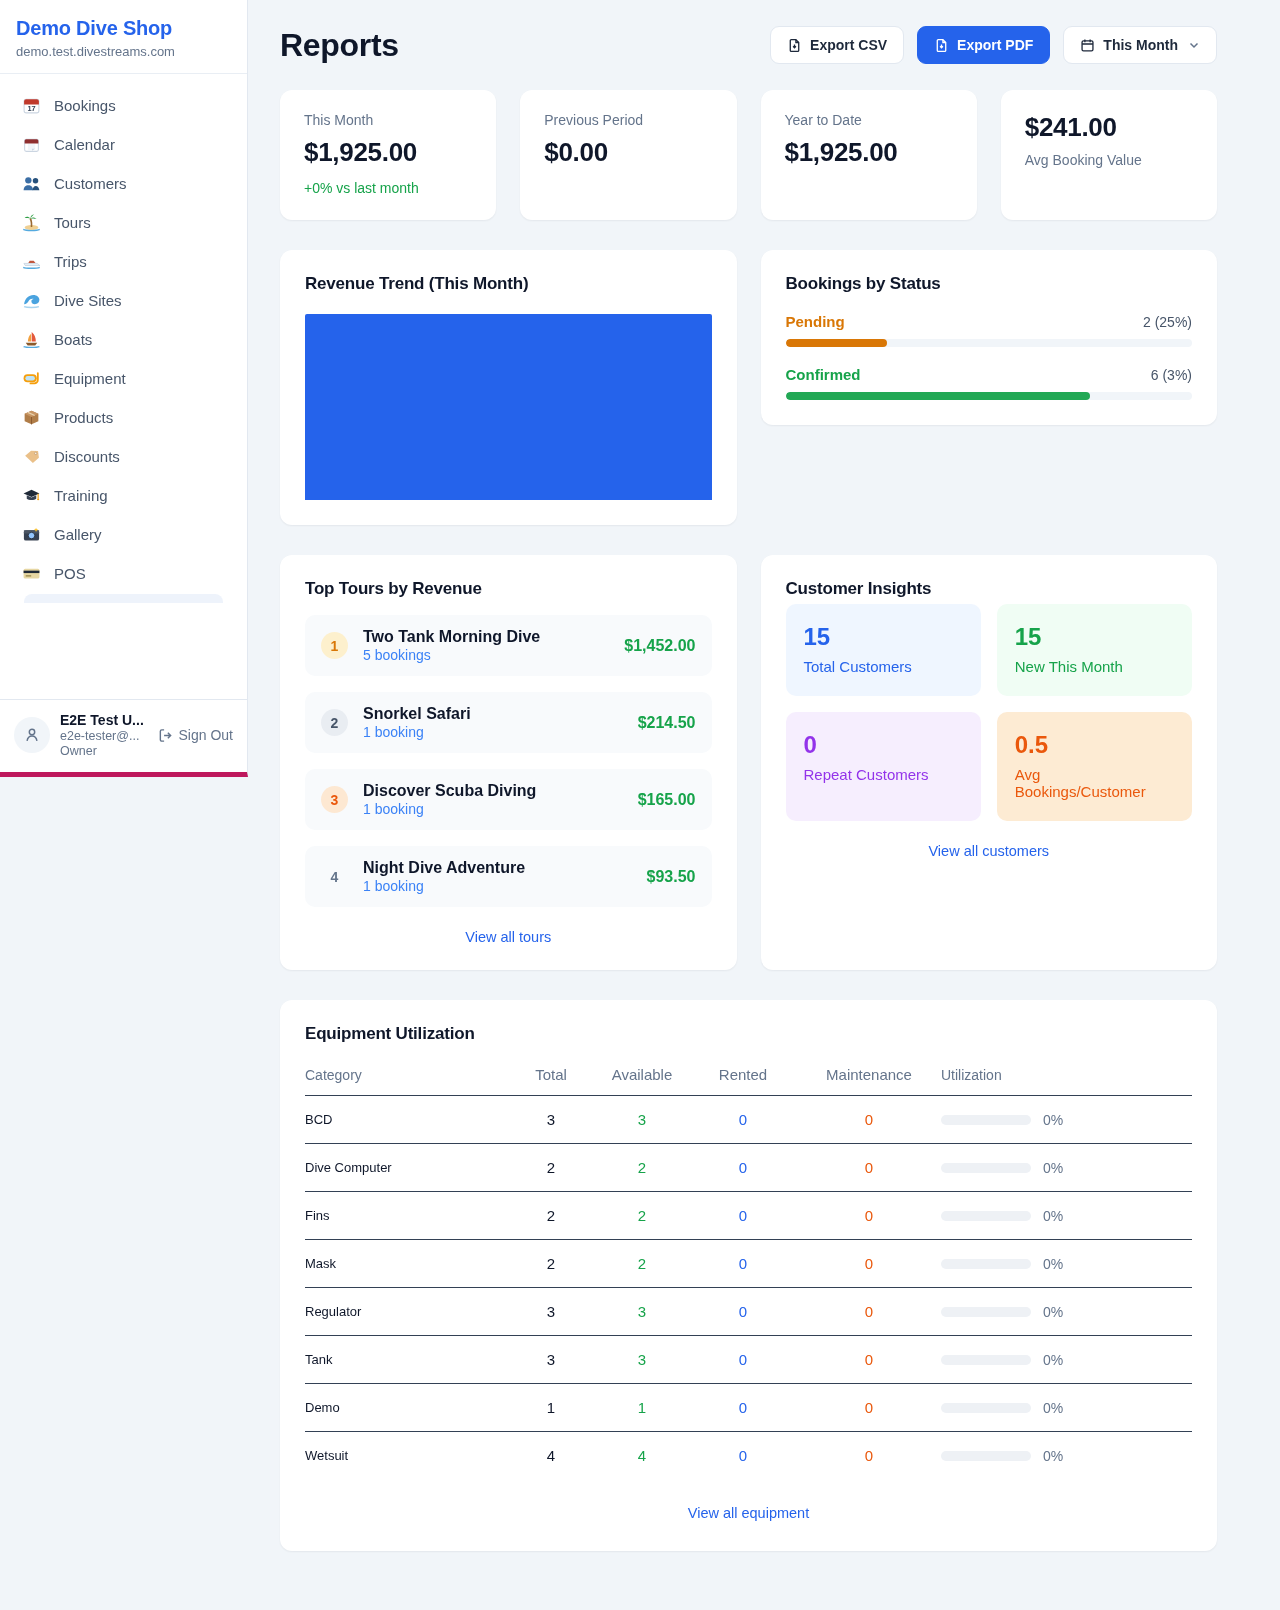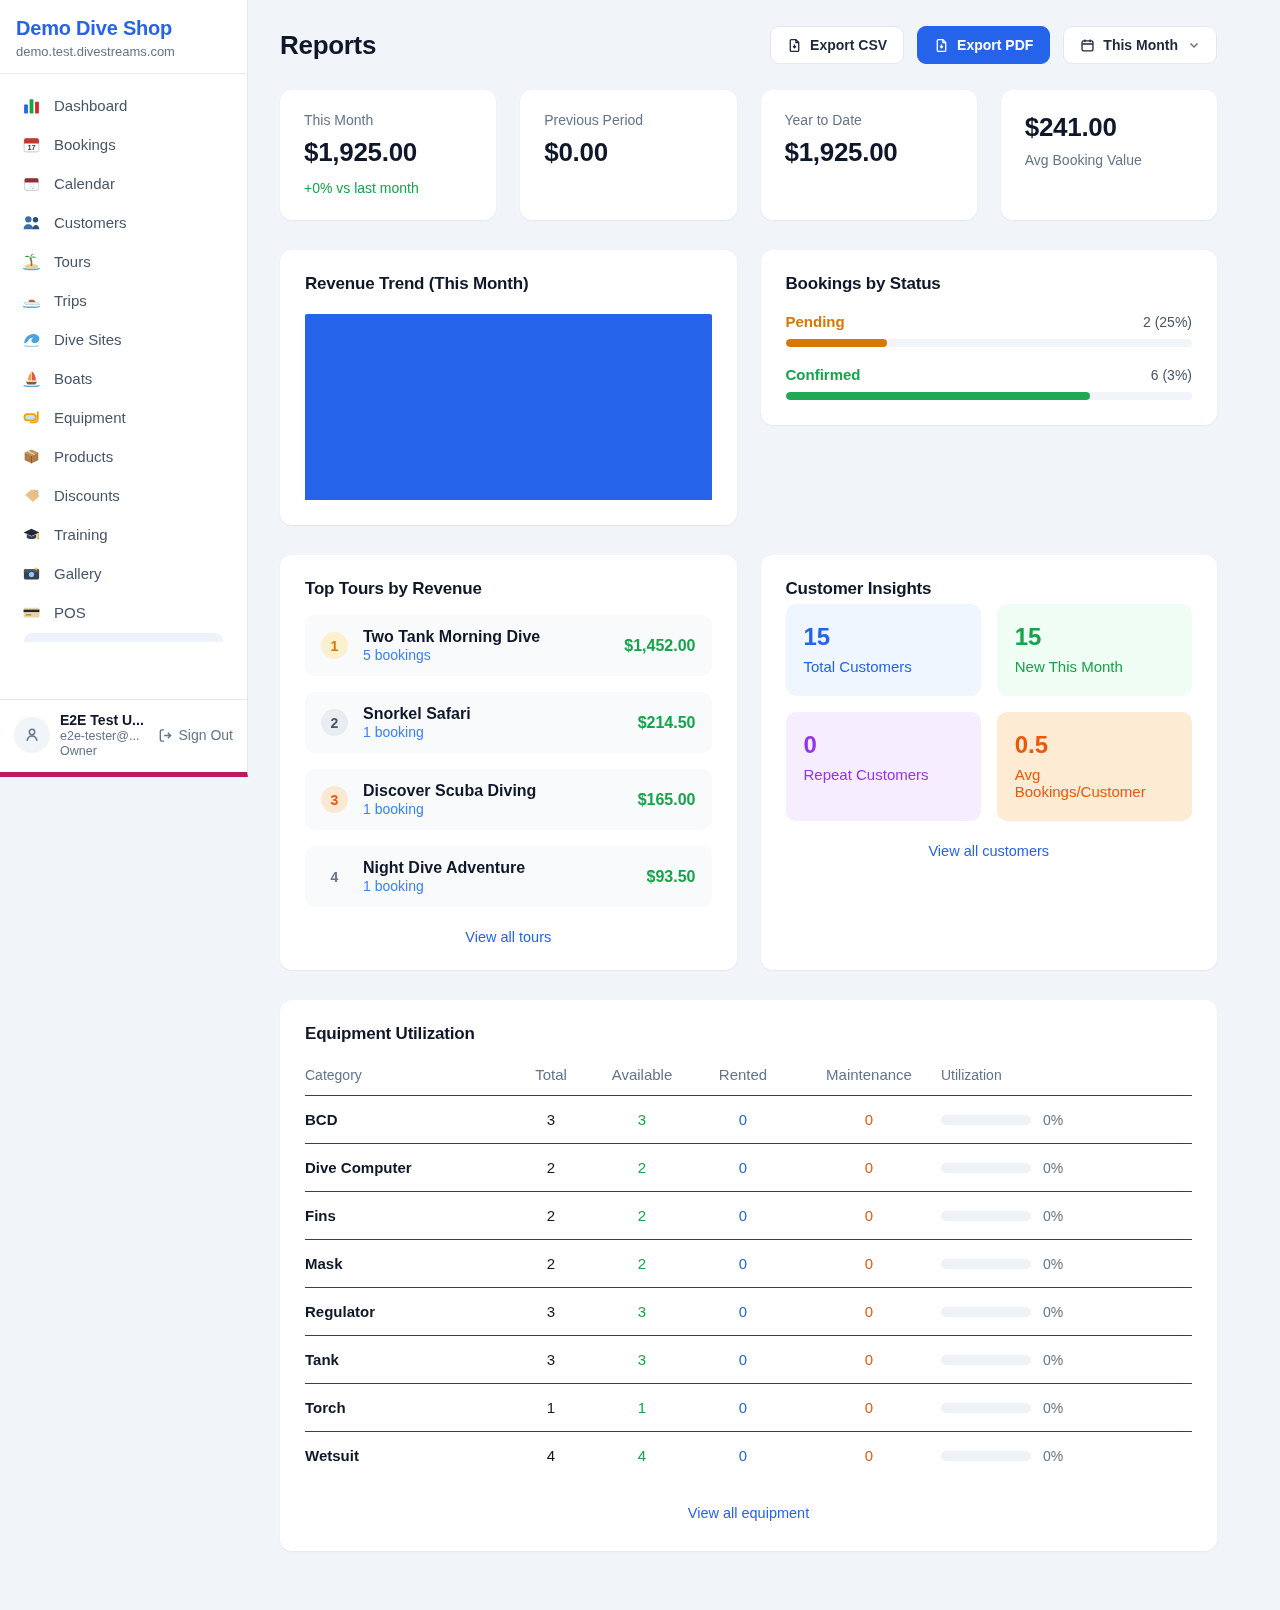--- a/index.html
+++ b/index.html
@@ -37,21 +37,21 @@
   .user-meta { min-width:0; }
   .user-name { font-size:14px; font-weight:700; color:#0f172a; white-space:nowrap; }
   .user-email,.user-role { font-size:12.5px; color:#64748b; margin-top:1px; white-space:nowrap; }
   .signout { margin-left:auto; display:flex; align-items:center; gap:6px;
     color:#64748b; font-size:14px; cursor:pointer; white-space:nowrap; }
   .signout svg { width:15px; height:15px; }
 
   
   .main { position:absolute; left:248px; top:0; width:1032px; padding:26px 63px 0 32px; }
   .page-head { display:flex; align-items:center; justify-content:space-between; }
-  .page-title { font-size:26px; font-weight:700; letter-spacing:-0.3px; color:#0f172a; }
+  .page-title { font-size:32px; font-weight:700; letter-spacing:-0.3px; color:#0f172a; }
   .head-actions { display:flex; gap:13px; }
   .btn {
     display:flex; align-items:center; gap:8px; height:38px; padding:0 16px;
     border-radius:9px; font-size:14px; font-weight:600; cursor:pointer;
     background:#fff; border:1px solid #e2e8f0; color:#1e293b;
   }
   .btn svg { width:15px; height:15px; }
   .btn-primary { background:#2563eb; border-color:#2563eb; color:#fff; }
   .btn .chev { width:12px; height:12px; margin-left:2px; color:#64748b; }
 
@@ -101,51 +101,41 @@
   .tile-green  { background:#f0fdf4; } .tile-green  .tile-value,.tile-green  .tile-label { color:#16a34a; }
   .tile-purple { background:#f6eefe; } .tile-purple .tile-value,.tile-purple .tile-label { color:#9333ea; }
   .tile-orange { background:#fdebd3; } .tile-orange .tile-value,.tile-orange .tile-label { color:#ea580c; }
 
   .equip-card { margin-top:30px; padding:24px 25px 30px; }
   .etable { margin-top:22px; }
   .erow { display:grid; grid-template-columns:200px 92px 90px 112px 140px 1fr;
     align-items:center; padding:15px 0; border-bottom:1px solid #334155; }
   .erow.head { padding:0 0 12px; color:#64748b; font-size:14px; font-weight:400; }
   .erow:last-of-type { border-bottom:none; }
-  .c-cat { font-size:15px; font-weight:700; color:#0f172a; }
+  .c-cat { font-size:13px; font-weight:400; color:#0f172a; }
   .c-num { font-size:15px; text-align:center; }
   .c-total { color:#0f172a; } .c-avail { color:#16a34a; } .c-rent { color:#2563eb; } .c-maint { color:#ea580c; }
   .c-util { display:flex; align-items:center; gap:12px; padding-left:2px; }
   .util-track { width:90px; height:10px; border-radius:5px; background:#eef1f5; }
   .util-pct { font-size:14px; color:#64748b; }
   .erow.head .c-num { text-align:center; }
   .erow.head .c-util { color:#64748b; }
 </style>
 </head>
 <body>
 
 <div class="sidebar">
   <div class="sidebar-head">
     <div class="shop-title">Demo Dive Shop</div>
     <div class="shop-domain">demo.test.divestreams.com</div>
   </div>
   <div class="nav">
     <div class="nav-item">
       <span class="ico">
           <svg viewBox="0 0 18 18">
-            <rect x="2" y="8" width="3.6" height="8.5" rx="0.6" fill="#2563eb"></rect>
-            <rect x="7.2" y="3" width="3.6" height="13.5" rx="0.6" fill="#16a34a"></rect>
-            <rect x="12.4" y="5.5" width="3.6" height="11" rx="0.6" fill="#dc2626"></rect>
-          </svg>
-        </span>
-      <span>Dashboard</span>
-    </div>
-    <div class="nav-item">
-      <span class="ico">
-          <svg viewBox="0 0 18 18">
             <rect x="2" y="3" width="14" height="13" rx="2" fill="#fff" stroke="#cbd5e1"></rect>
             <path d="M2 5a2 2 0 0 1 2-2h10a2 2 0 0 1 2 2v3H2z" fill="#c0392b"></path>
             <text x="9" y="14.2" font-size="7" text-anchor="middle" fill="#334155" font-weight="bold">17</text>
           </svg>
         </span>
       <span>Bookings</span>
     </div>
     <div class="nav-item">
       <span class="ico">
           <svg viewBox="0 0 18 18">
@@ -513,21 +503,21 @@
         <div class="c-num c-total">3</div>
         <div class="c-num c-avail">3</div>
         <div class="c-num c-rent">0</div>
         <div class="c-num c-maint">0</div>
         <div class="c-util">
             <div class="util-track"></div>
             <span class="util-pct">0%</span>
           </div>
       </div>
       <div class="erow">
-        <div class="c-cat">Torch</div>
+        <div class="c-cat">Demo</div>
         <div class="c-num c-total">1</div>
         <div class="c-num c-avail">1</div>
         <div class="c-num c-rent">0</div>
         <div class="c-num c-maint">0</div>
         <div class="c-util">
             <div class="util-track"></div>
             <span class="util-pct">0%</span>
           </div>
       </div>
       <div class="erow">

